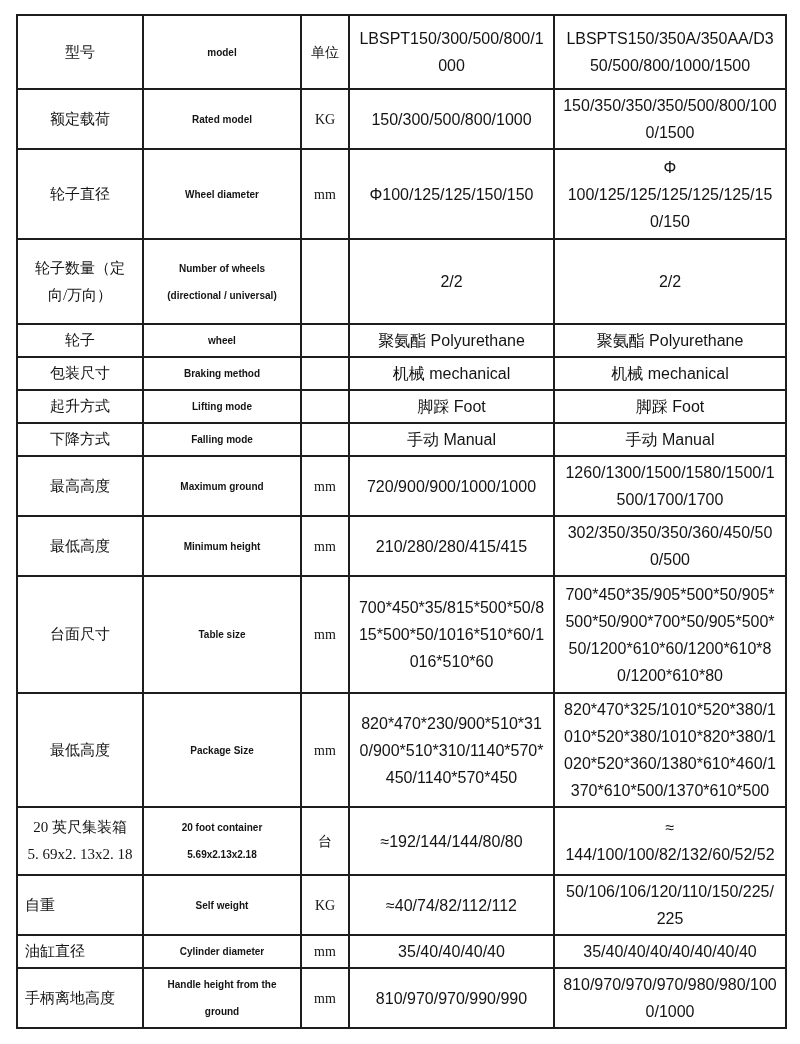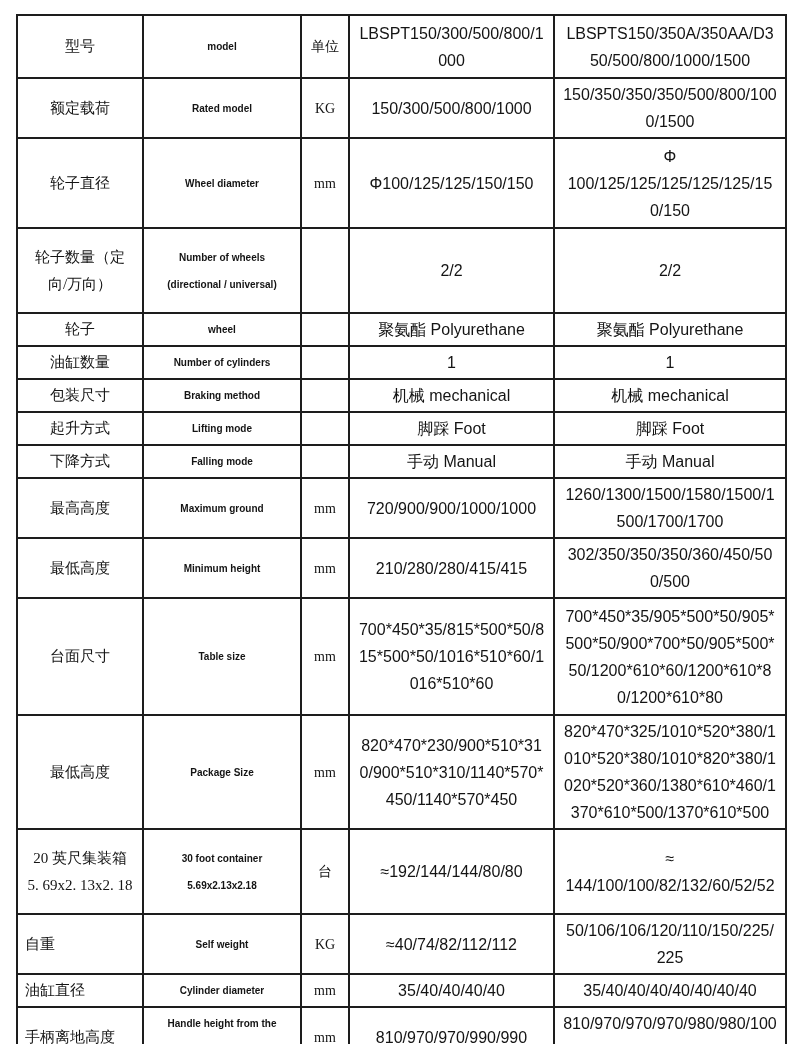--- a/index.html
+++ b/index.html
@@ -53,21 +53,21 @@
 <div class="sheet">
   <table class="spec">
     <colgroup>
       <col style="width:126px">
       <col style="width:158px">
       <col style="width:48px">
       <col style="width:205px">
       <col style="width:232px">
     </colgroup>
     <tbody>
-      <tr style="height:63px">
+      <tr style="height:74px">
         <td class="cn">型号</td>
         <td class="en">model</td>
         <td class="unit">单位</td>
         <td class="val">LBSPT150/300/500/800/1000</td>
         <td class="val">LBSPTS150/350A/350AA/D350/500/800/1000/1500</td>
       </tr>
       <tr style="height:55px">
         <td class="cn">额定载荷</td>
         <td class="en">Rated model</td>
         <td class="unit">KG</td>
@@ -88,27 +88,20 @@
         <td class="unit"></td>
         <td class="val">2/2</td>
         <td class="val">2/2</td>
       </tr>
       <tr style="height:30px">
         <td class="cn">轮子</td>
         <td class="en">wheel</td>
         <td class="unit"></td>
         <td class="val">聚氨酯 Polyurethane</td>
         <td class="val">聚氨酯 Polyurethane</td>
-      </tr>
-      <tr style="height:30px">
-        <td class="cn">油缸数量</td>
-        <td class="en">Number of cylinders</td>
-        <td class="unit"></td>
-        <td class="val">1</td>
-        <td class="val">1</td>
       </tr>
       <tr style="height:30px">
         <td class="cn">包装尺寸</td>
         <td class="en">Braking method</td>
         <td class="unit"></td>
         <td class="val">机械 mechanical</td>
         <td class="val">机械 mechanical</td>
       </tr>
       <tr style="height:30px">
         <td class="cn">起升方式</td>
@@ -145,24 +138,24 @@
         <td class="val">700*450*35/815*500*50/815*500*50/1016*510*60/1016*510*60</td>
         <td class="val">700*450*35/905*500*50/905*500*50/900*700*50/905*500*50/1200*610*60/1200*610*80/1200*610*80</td>
       </tr>
       <tr style="height:114px">
         <td class="cn">最低高度</td>
         <td class="en">Package Size</td>
         <td class="unit">mm</td>
         <td class="val">820*470*230/900*510*310/900*510*310/1140*570*450/1140*570*450</td>
         <td class="val">820*470*325/1010*520*380/1010*520*380/1010*820*380/1020*520*360/1380*610*460/1370*610*500/1370*610*500</td>
       </tr>
-      <tr style="height:85px">
+      <tr style="height:68px">
         <td class="cn">20 英尺集装箱
 5. 69x2. 13x2. 18</td>
-        <td class="en">30 foot container 5.69x2.13x2.18</td>
+        <td class="en">20 foot container 5.69x2.13x2.18</td>
         <td class="unit">台</td>
         <td class="val">≈192/144/144/80/80</td>
         <td class="val">≈
 144/100/100/82/132/60/52/52</td>
       </tr>
       <tr style="height:60px">
         <td class="cn left">自重</td>
         <td class="en">Self weight</td>
         <td class="unit">KG</td>
         <td class="val">≈40/74/82/112/112</td>

